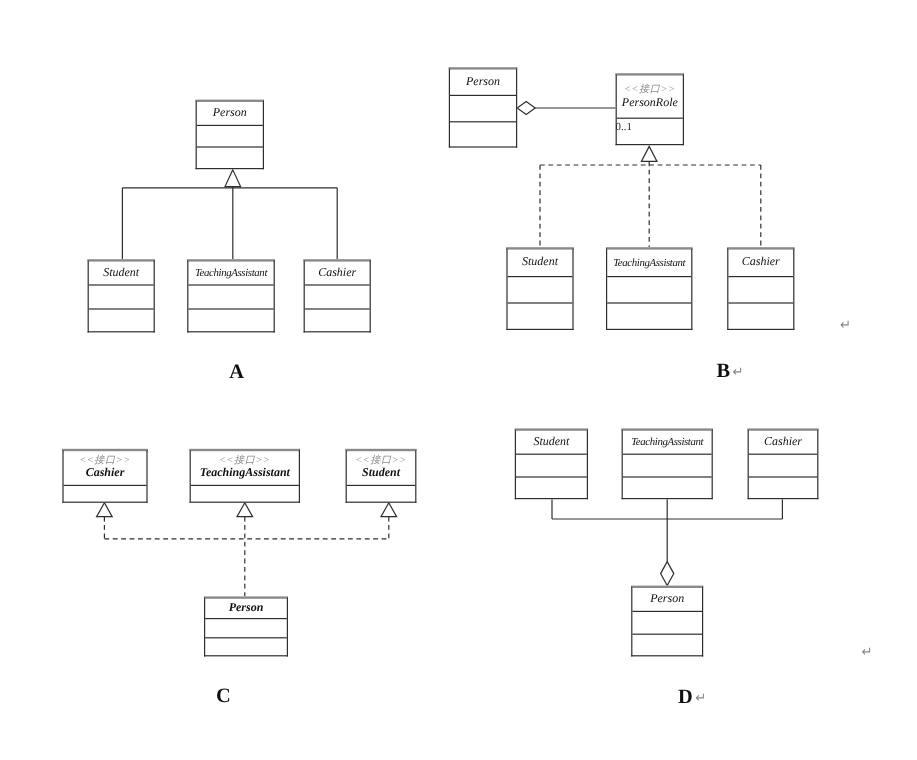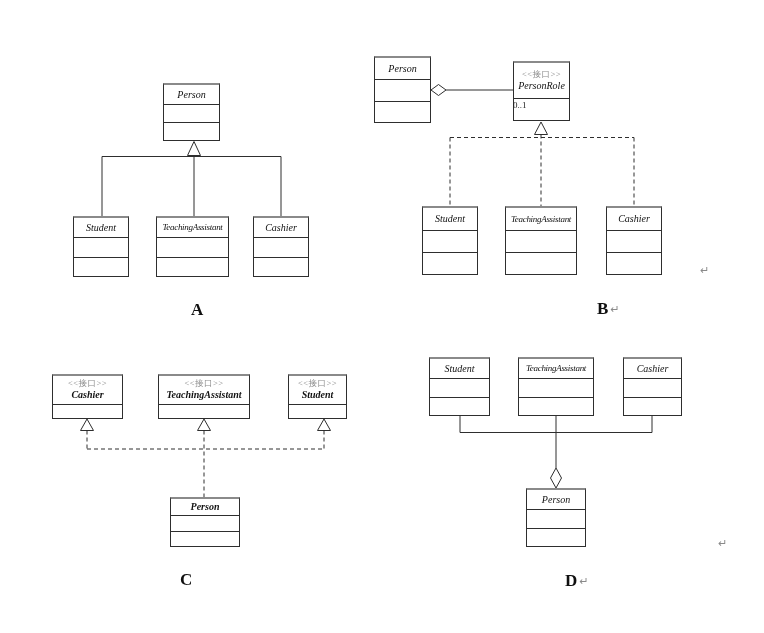--- a/index.html
+++ b/index.html
@@ -17,21 +17,21 @@
   .cmp { box-sizing:border-box; }
   .title {
     display:flex; flex-direction:column; align-items:center; justify-content:center;
     border-bottom:1px solid #2e2e2e; line-height:1.15; flex:0 0 auto;
   }
   .row-mid  { flex:1 1 0; border-bottom:1px solid #2e2e2e; }
   .row-last { flex:1 1 0; }
   .name { font-size:10px; color:#111; white-space:nowrap;font-style:italic; }
   .name.long { font-size:9px; letter-spacing:-0.3px; }
   .name.bold { font-weight:bold; }
-  .stereo { font-size:8.5px; color:#8c8c8c; white-space:nowrap; letter-spacing:0.5px; }
+  .stereo { font-size:8.5px; color:#8c8c8c; white-space:nowrap; letter-spacing:0.5px;font-style:italic; }
 
   .mult { position:absolute; font-size:9px; color:#222;padding-left:36px; }
   .dlabel { position:absolute; font-size:17px; font-weight:bold; color:#101010; }
   .ret-inline { font-size:11px; font-weight:normal; color:#8a8a8a; margin-left:2px; vertical-align:1px; }
   .retmark { position:absolute; font-size:11px; color:#8a8a8a; }
 </style>
 </head>
 <body>
 
 <div class="page">

